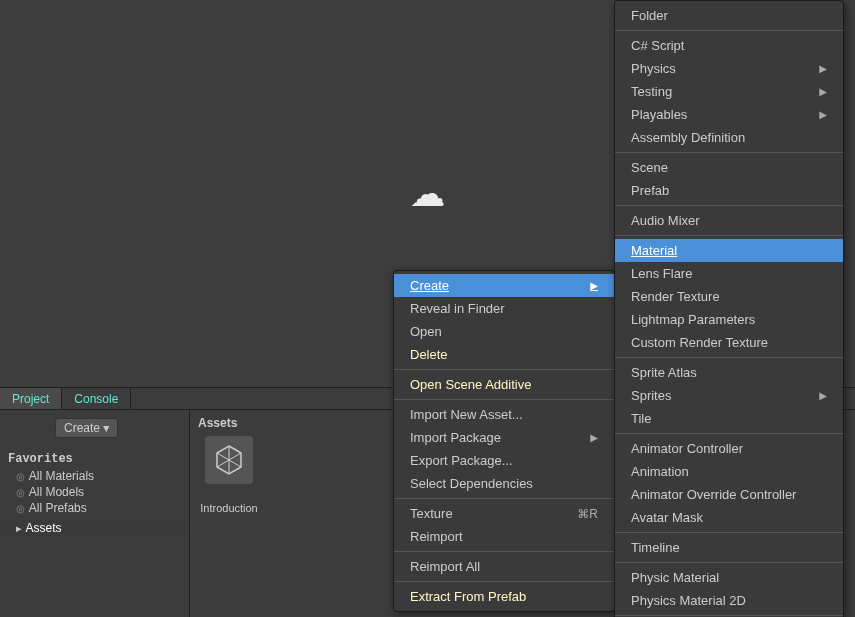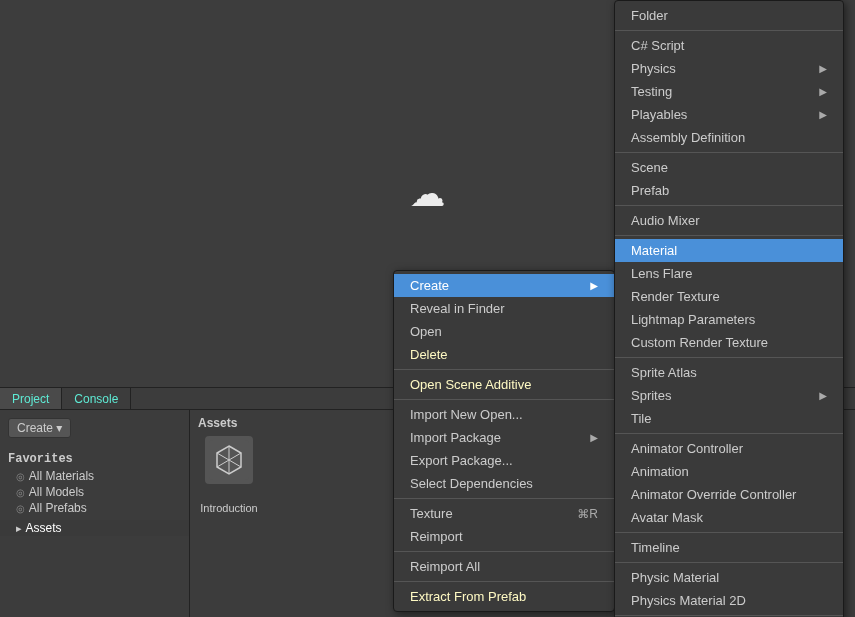--- a/index.html
+++ b/index.html
@@ -201,20 +201,21 @@
       cursor: pointer;
       display: flex;
       align-items: center;
       justify-content: space-between;
       white-space: nowrap;
     }
 
     .menu-item.highlighted {
       background: #4a90d9;
       color: #fff;
+      text-decoration: underline;
     }
 
     .menu-item.disabled {
       color: #fef9c3;
       cursor: default;
     }
 
     .menu-item .shortcut {
       color: #aaa;
       font-size: 12px;
@@ -256,21 +257,21 @@
         <span>Project</span>
       </div>
       <div class="tab">
         <span>Console</span>
       </div>
     </div>
 
     <div class="bottom-content">
 
       <div class="sidebar">
-        <div style="padding:4px;">
+        <div style="padding:4px;margin-left:47px;">
           <button class="create-btn">Create ▾</button>
         </div>
         <div class="sidebar-section">
           <div class="sidebar-header">Favorites</div>
           <div class="sidebar-item">
             <span class="circle-icon">◎</span>
             <span>All Materials</span>
           </div>
           <div class="sidebar-item">
             <span class="circle-icon">◎</span>
@@ -318,21 +319,21 @@
     </div>
     <div class="menu-item disabled">
       <span>Delete</span>
     </div>
     <hr class="menu-separator">
     <div class="menu-item disabled">
       <span>Open Scene Additive</span>
     </div>
     <hr class="menu-separator">
     <div class="menu-item">
-      <span>Import New Open...</span>
+      <span>Import New Asset...</span>
     </div>
     <div class="menu-item">
       <span>Import Package</span>
       <span class="arrow-right">▶</span>
     </div>
     <div class="menu-item">
       <span>Export Package...</span>
     </div>
     <div class="menu-item">
       <span>Select Dependencies</span>

